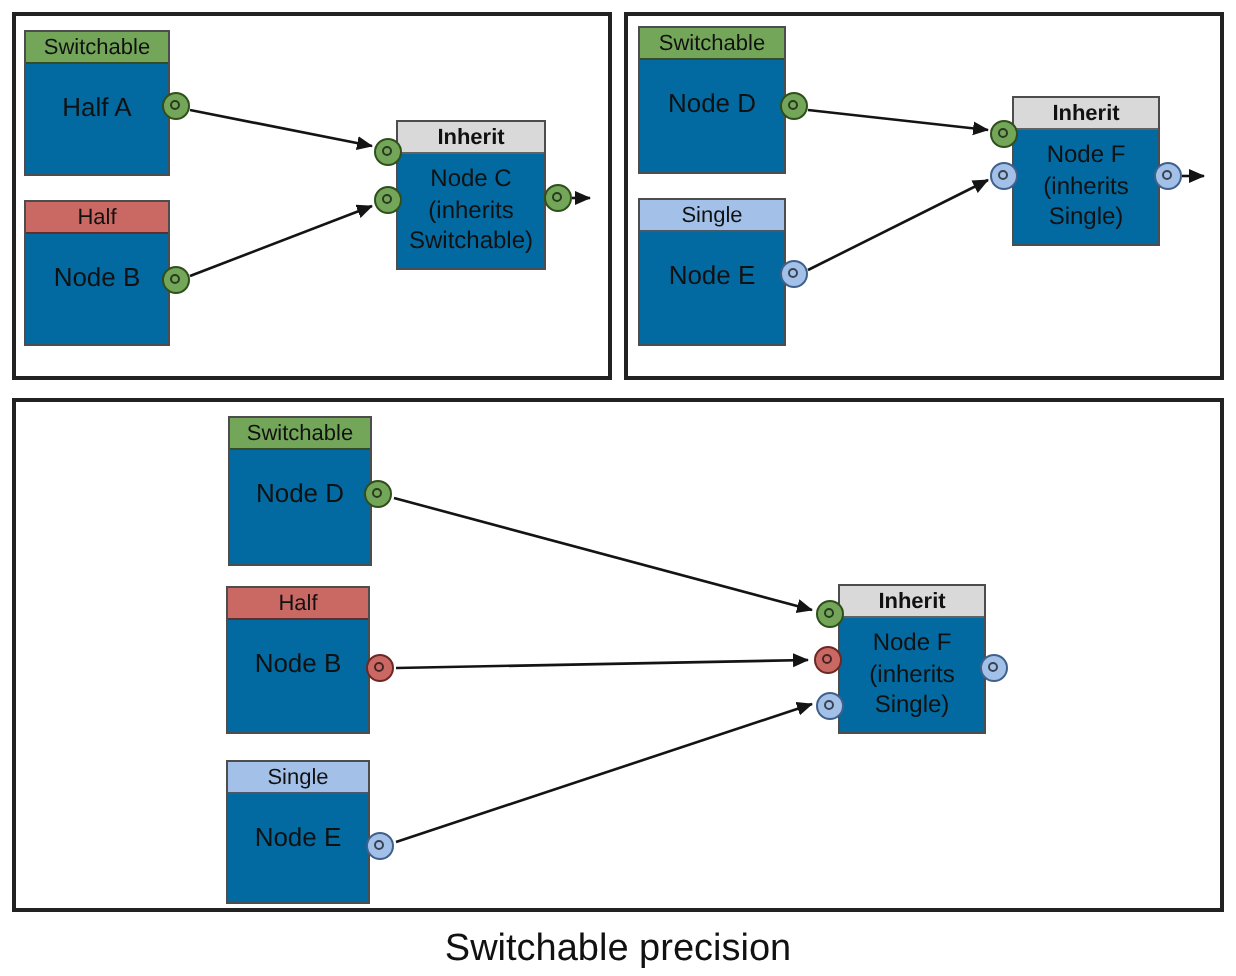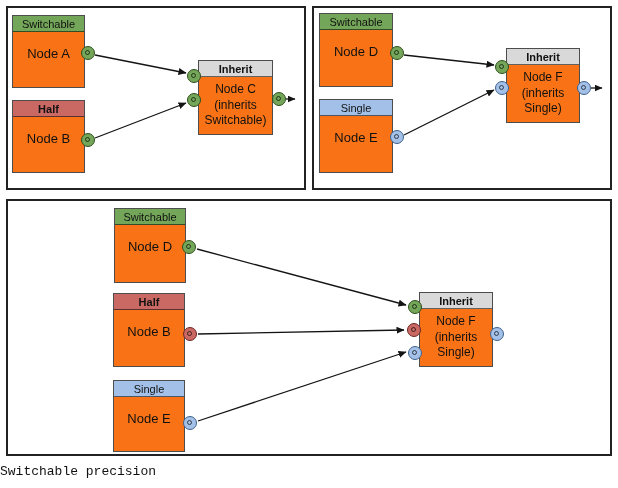--- a/index.html
+++ b/index.html
@@ -5,42 +5,42 @@
   html,body{margin:0;padding:0;background:#ffffff;}
   body{font-family:"Liberation Sans","DejaVu Sans",sans-serif;color:#111;}
   .stage{position:relative;width:618px;height:488px;background:#fff;overflow:hidden;}
 
   .panel{position:absolute;border:2px solid #222;background:#fff;box-sizing:border-box;}
 
   svg.edges{position:absolute;left:0;top:0;width:618px;height:488px;z-index:2;pointer-events:none;}
   svg.edges line{stroke:var(--arrow,#141414);stroke-width:1.3;}
   svg.edges .ah{fill:var(--arrow,#141414);}
 
-  .node{position:absolute;border:1.5px solid #4d4d4d;background:#f97316;box-sizing:border-box;z-index:1;}
+  .node{position:absolute;border:1.5px solid #4d4d4d;background:#0369a1;box-sizing:border-box;z-index:1;}
   .hdr{height:16px;line-height:16px;font-size:11px;text-align:center;
        border-bottom:1.2px solid rgba(0,0,0,.55);box-sizing:border-box;
        overflow:hidden;white-space:nowrap;}
   .lbl{font-size:13px;text-align:center;white-space:pre-line;padding-top:14px;line-height:15px;}
   .node.multi .lbl{padding-top:5px;font-size:12px;line-height:15.5px;}
 
   .t-switchable{background:var(--switchable,#74a65a);}
-  .t-half{background:var(--half,#ca6964);font-weight:bold;}
+  .t-half{background:var(--half,#ca6964);}
   .t-single{background:var(--single,#a3c1e8);}
   .t-inherit{background:var(--inherit-header,#d9d9d9);font-weight:bold;}
 
   .port{position:absolute;width:14px;height:14px;border-radius:50%;box-sizing:border-box;
         border:1.5px solid #333;z-index:3;}
   .port::after{content:"";position:absolute;left:3px;top:3px;width:5px;height:5px;
         border-radius:50%;box-sizing:border-box;border:1.5px solid rgba(0,0,0,.65);}
   .port.t-switchable{border-color:var(--switchable-dark,#2f4f1c);}
   .port.t-half{border-color:var(--half-dark,#6d2824);}
   .port.t-single{border-color:var(--single-dark,#3f618c);}
 
-  .caption{position:absolute;left:0;top:464px;width:618px;text-align:left;
-        font-size:13px;color:#111;font-family:Liberation Mono, monospace;}
+  .caption{position:absolute;left:0;top:464px;width:618px;text-align:center;
+        font-size:19px;color:#111;}
 </style>
 </head>
 <body>
 
 <div class="stage">
 
   <div class="panel" style="left:6px;top:6px;width:300px;height:184px"></div>
   <div class="panel" style="left:312px;top:6px;width:300px;height:184px"></div>
   <div class="panel" style="left:6px;top:199px;width:606px;height:257px"></div>
 
@@ -59,21 +59,21 @@
     <line x1="404" y1="135" x2="494" y2="90" marker-end="url(#arr)"></line>
     <line x1="591" y1="88" x2="602" y2="88" marker-end="url(#arr)"></line>
 
     <line x1="197" y1="249" x2="406" y2="305" marker-end="url(#arr)"></line>
     <line x1="198" y1="334" x2="404" y2="330" marker-end="url(#arr)"></line>
     <line x1="198" y1="421" x2="406" y2="352" marker-end="url(#arr)"></line>
   </svg>
 
   <div class="node" style="left:12px;top:15px;width:73px;height:73px">
     <div class="hdr t-switchable">Switchable</div>
-    <div class="lbl">Node A</div>
+    <div class="lbl">Half A</div>
   </div>
   <div class="node" style="left:12px;top:100px;width:73px;height:73px">
     <div class="hdr t-half">Half</div>
     <div class="lbl">Node B</div>
   </div>
   <div class="node multi" style="left:198px;top:60px;width:75px;height:75px">
     <div class="hdr t-inherit">Inherit</div>
     <div class="lbl">Node C
 (inherits
 Switchable)</div>

